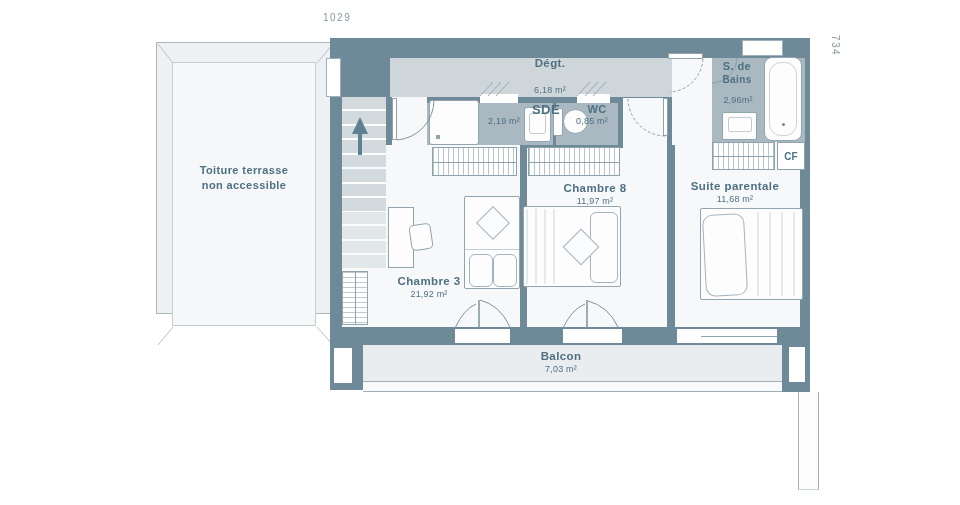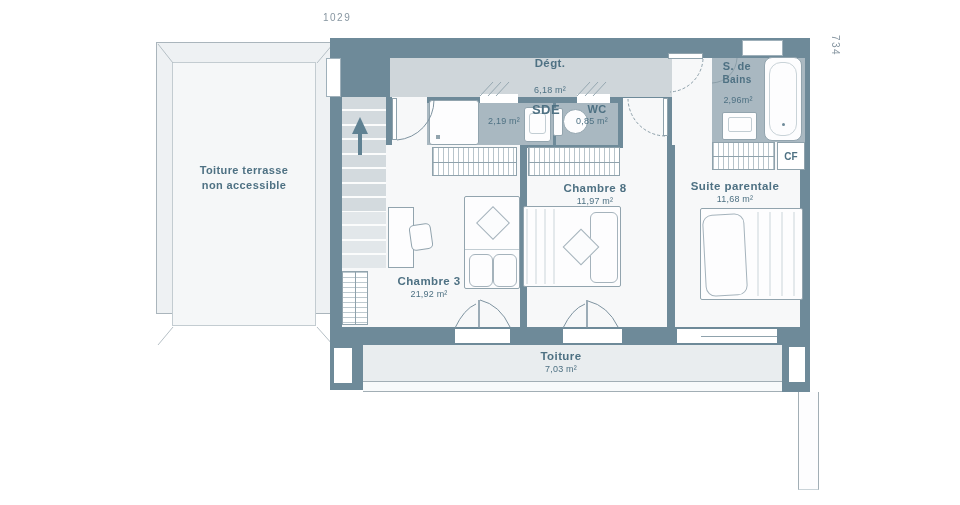--- a/index.html
+++ b/index.html
@@ -190,14 +190,14 @@
 
 <div class="room-label" style="left:595px;top:182px;">Chambre 8</div>
 <div class="area-label" style="left:595px;top:196px;">11,97 m²</div>
 
 <div class="room-label" style="left:735px;top:180px;">Suite parentale</div>
 <div class="area-label" style="left:735px;top:194px;">11,68 m²</div>
 
 <div class="room-label" style="left:429px;top:275px;">Chambre 3</div>
 <div class="area-label" style="left:429px;top:289px;">21,92 m²</div>
 
-<div class="room-label" style="left:561px;top:350px;">Toiture</div>
+<div class="room-label" style="left:561px;top:350px;">Balcon</div>
 <div class="area-label" style="left:561px;top:364px;">7,03 m²</div>
 
 </body></html>

